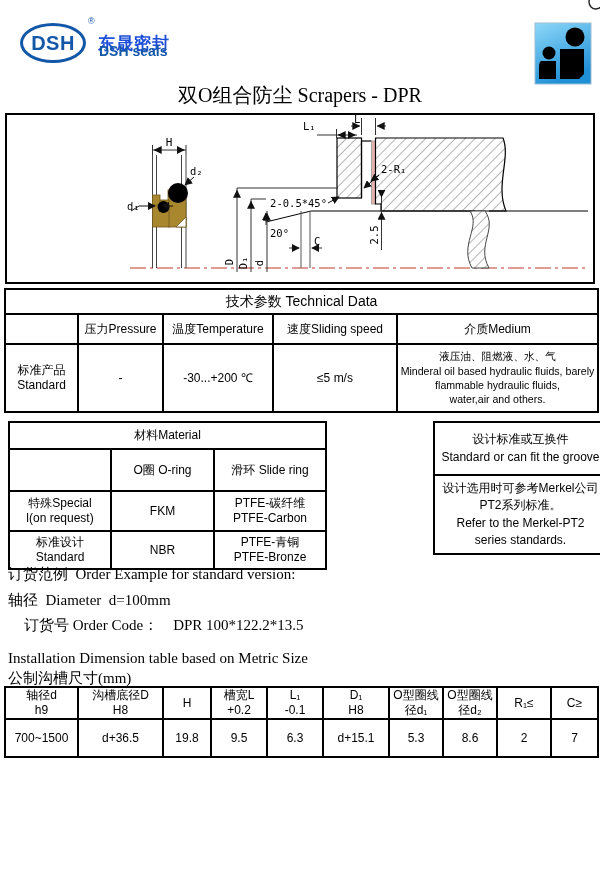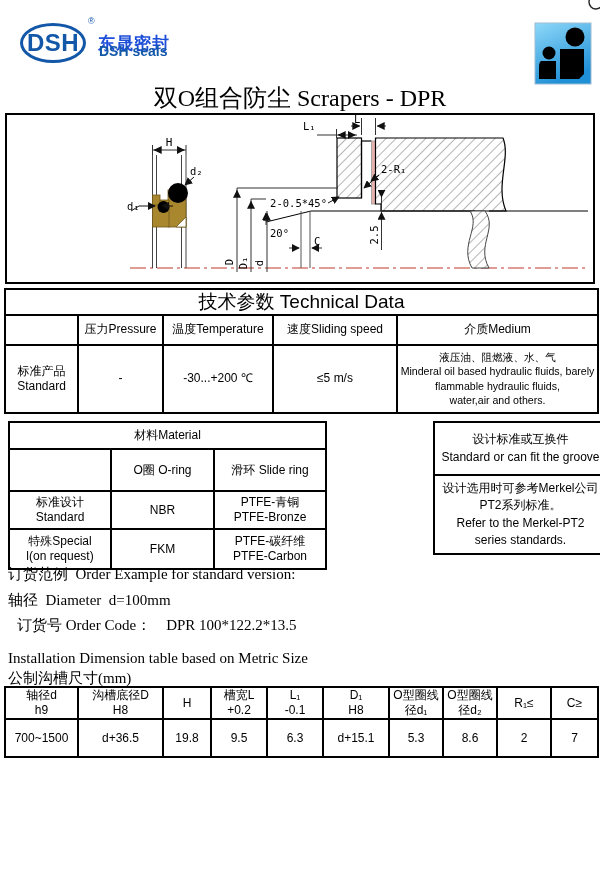--- a/index.html
+++ b/index.html
@@ -3,27 +3,27 @@
 <meta charset="utf-8">
 <style>
   html,body{margin:0;padding:0;background:#ffffff;}
   #page{position:relative;width:600px;height:871px;background:#fff;overflow:hidden;
         font-family:"Liberation Sans",sans-serif;color:#000;}
   .abs{position:absolute;}
   
   #logo{left:16px;top:14px;width:190px;height:56px;}
   .logo-ellipse{position:absolute;left:4px;top:9px;width:60px;height:34px;border:3.5px solid #1358a8;
       border-radius:50%;display:flex;align-items:center;justify-content:center;
-      font-weight:bold;font-size:24px;color:#1358a8;letter-spacing:0.5px;}
+      font-weight:bold;font-size:20px;color:#1358a8;letter-spacing:0.5px;}
   .logo-reg{position:absolute;left:72px;top:2px;font-size:9px;color:#1358a8;}
   .logo-cn{position:absolute;left:82px;top:18px;font-size:17px;font-weight:bold;color:#1d4ed8;letter-spacing:1px;}
   .logo-en{position:absolute;left:83px;top:29px;font-size:14px;font-weight:bold;color:#1358a8;}
   
   #title{left:0;top:82px;width:600px;text-align:center;font-family:"Liberation Serif",serif;
-         font-size:24px;color:#000;}
+         font-size:20px;color:#000;}
   
   #draw{left:5px;top:113px;}
   
   table.t{border-collapse:collapse;table-layout:fixed;}
   table.t td{border:2px solid #000;text-align:center;vertical-align:middle;
              white-space:pre-line;font-size:12px;line-height:1.25;padding:0 2px;overflow:hidden;}
   #tech{left:4px;top:288px;}
   #tech td.med{font-size:10.6px;line-height:1.35;}
   #mat{left:8px;top:421px;}
   #design{left:393px;top:421px;width:175px;padding-left:40px;}
@@ -188,21 +188,21 @@
   <table class="t abs" id="tech">
     <colgroup>
         <col style="width:73px">
         <col style="width:85px">
         <col style="width:110px">
         <col style="width:124px">
         <col style="width:201px">
       </colgroup>
     <tbody>
         <tr style="height:25px">
-      <td colspan="5" style="font-size:19px">技术参数 Technical Data</td>
+      <td colspan="5" style="font-size:14px">技术参数 Technical Data</td>
     </tr>
     <tr style="height:30px">
       <td></td>
       <td>压力Pressure</td>
       <td>温度Temperature</td>
       <td>速度Sliding speed</td>
       <td>介质Medium</td>
     </tr>
     <tr style="height:68px">
       <td>标准产品
@@ -226,49 +226,49 @@
       </colgroup>
     <tbody>
         <tr style="height:27px">
       <td colspan="3">材料Material</td>
     </tr>
     <tr style="height:42px">
       <td></td>
       <td>O圈 O-ring</td>
       <td>滑环 Slide ring</td>
     </tr>
+    <tr style="height:40px">
+      <td>特殊Special
+l(on request)</td>
+      <td>FKM</td>
+      <td>PTFE-碳纤维
+PTFE-Carbon</td>
+    </tr>
     <tr style="height:38px">
       <td>标准设计
 Standard</td>
       <td>NBR</td>
       <td>PTFE-青铜
 PTFE-Bronze</td>
-    </tr>
-    <tr style="height:40px">
-      <td>特殊Special
-l(on request)</td>
-      <td>FKM</td>
-      <td>PTFE-碳纤维
-PTFE-Carbon</td>
     </tr>
   </tbody>
     </table>
 
   <div class="abs" id="design">
     <div class="cell" style="height:51px">设计标准或互换件
 Standard or can fit the groove</div>
     <div class="cell b" style="height:77px">设计选用时可参考Merkel公司
 PT2系列标准。
 Refer to the Merkel-PT2
 series standards.</div>
   </div>
 
   <div class="abs serifline" style="left:8px;top:565px">订货范例  Order Example for standard version:</div>
   <div class="abs serifline" style="left:8px;top:591px">轴径  Diameter  d=100mm</div>
-  <div class="abs serifline" style="left:17px;top:616px">订货号 Order Code：    DPR 100*122.2*13.5</div>
+  <div class="abs serifline" style="left:24px;top:616px">订货号 Order Code：    DPR 100*122.2*13.5</div>
   <div class="abs serifline" style="left:8px;top:650px">Installation Dimension table based on Metric Size</div>
   <div class="abs serifline" style="left:8px;top:669px">公制沟槽尺寸(mm)</div>
 
   <table class="t abs" id="dim">
     <colgroup>
       <col style="width:73px">
         <col style="width:85px">
         <col style="width:48px">
         <col style="width:56px">
         <col style="width:56px">

